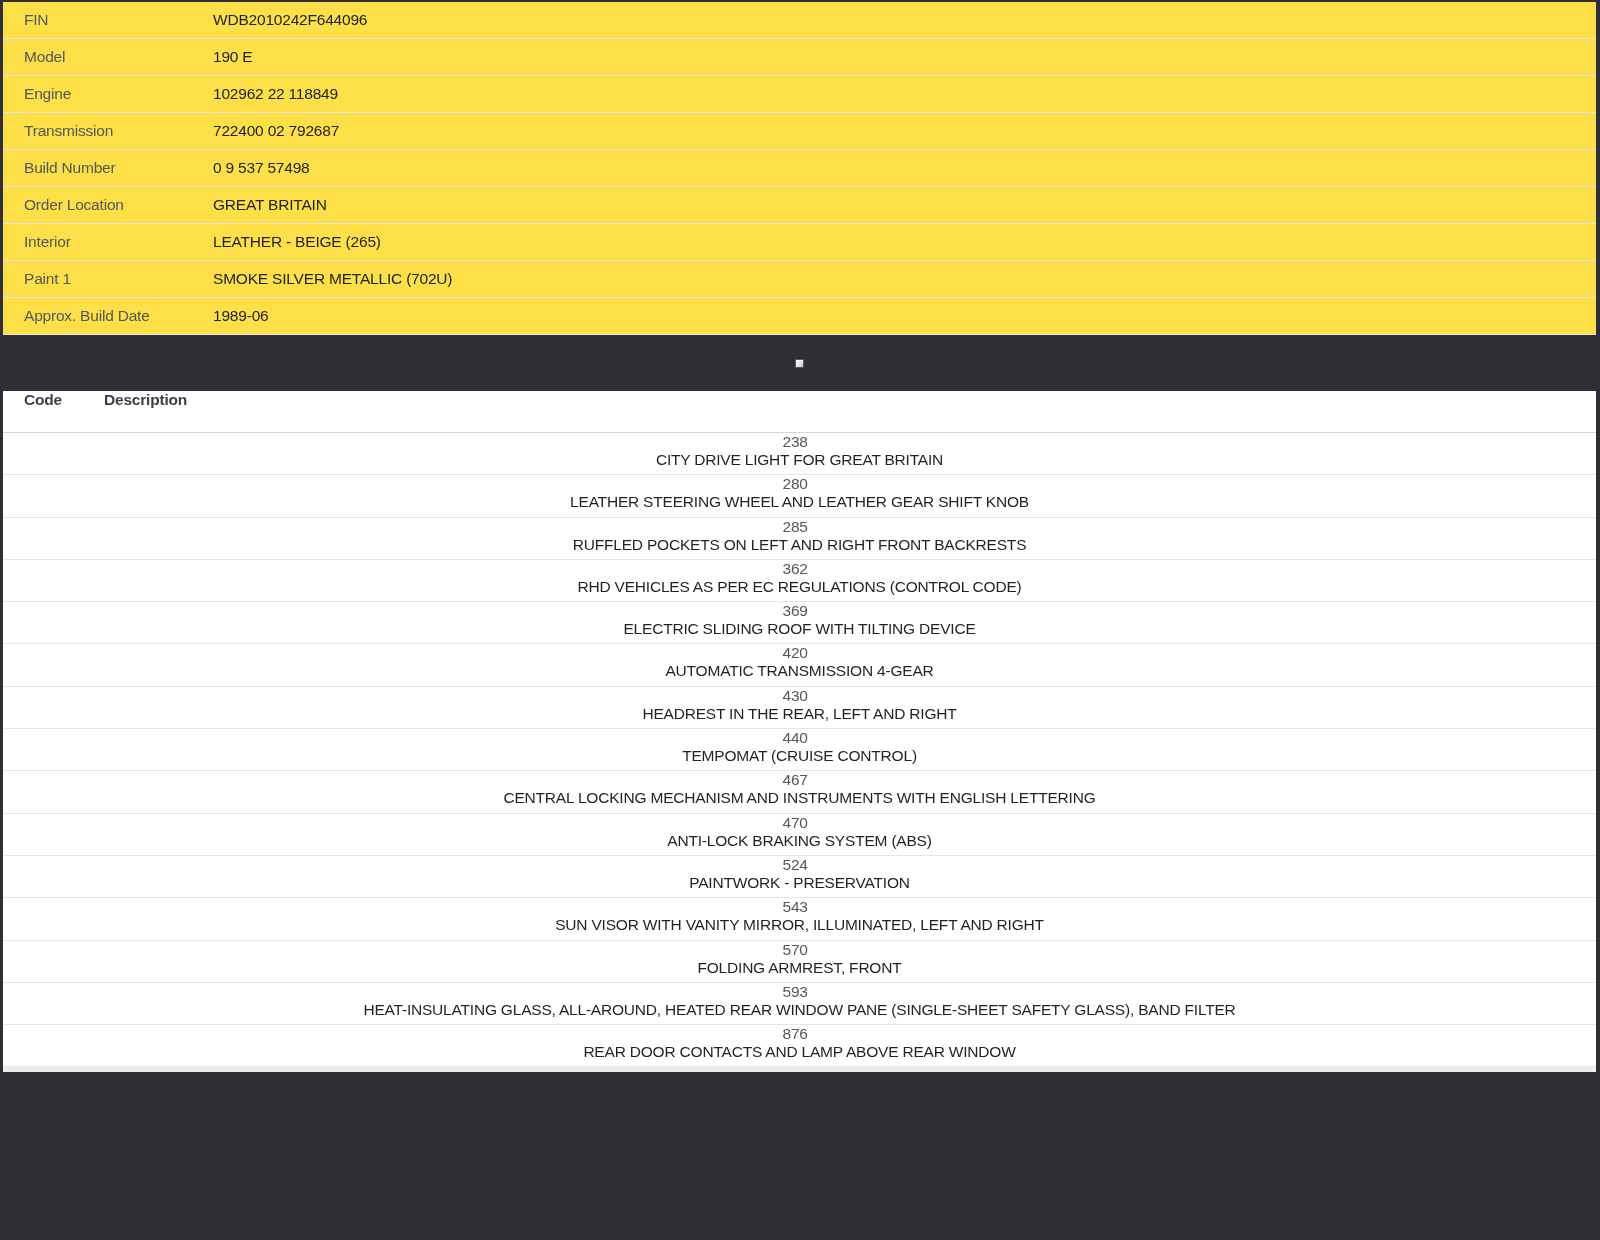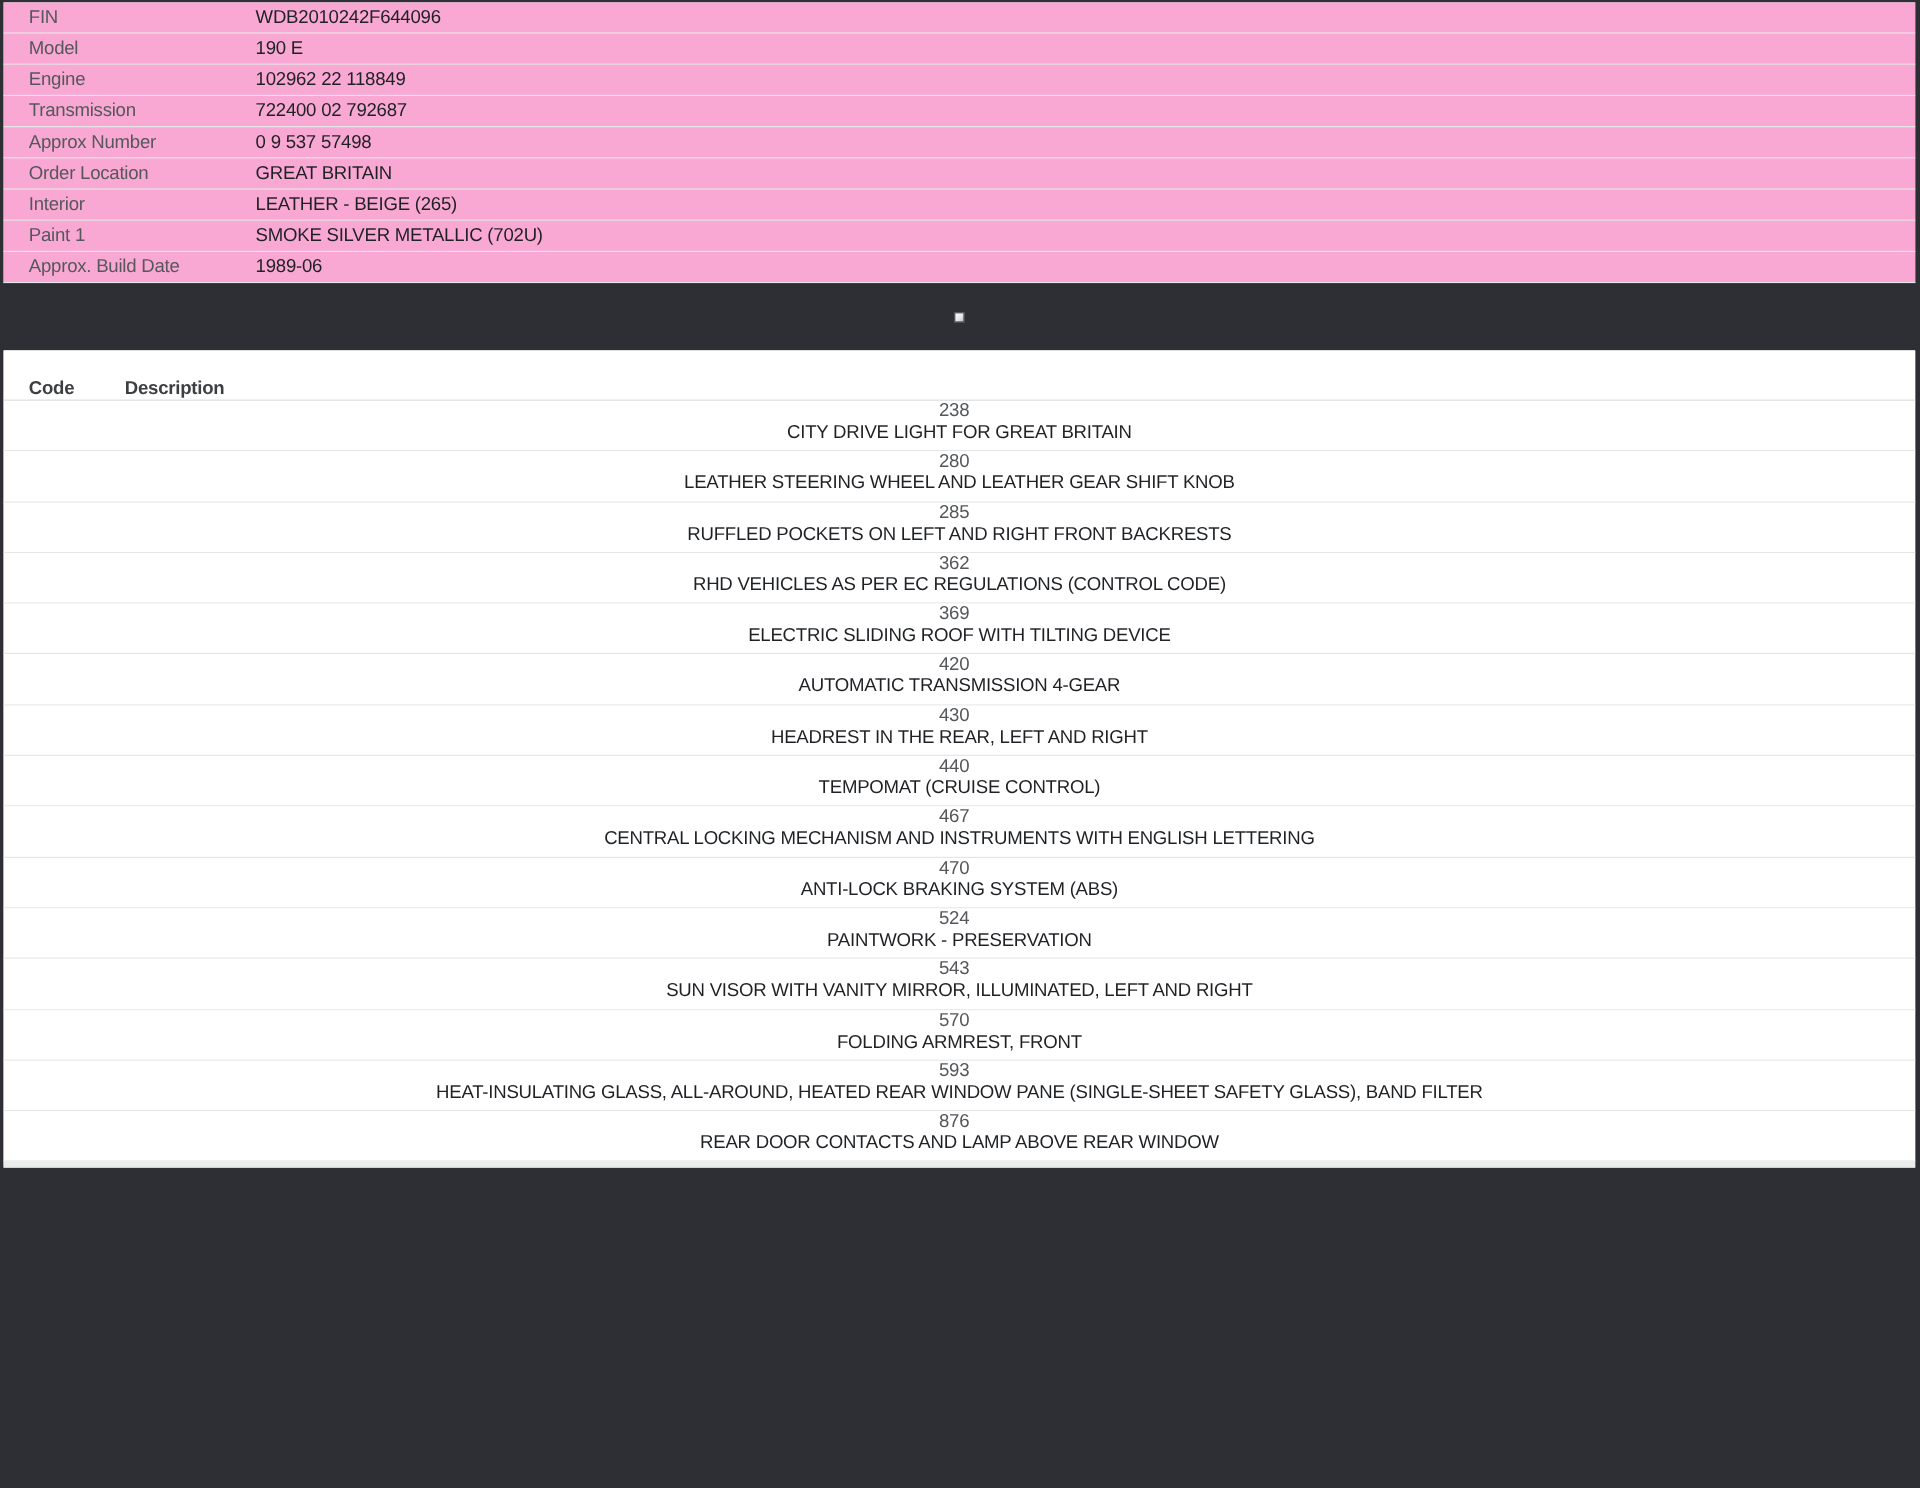--- a/index.html
+++ b/index.html
@@ -9,25 +9,25 @@
     overflow: hidden;
     font-family: "Liberation Sans", sans-serif;
     letter-spacing: -0.2px;
   }
   .page { padding: 2px 4px 0 3px; }
   .card { background: #ffffff; }
 
   
   .info-row {
     box-sizing: border-box;
-    height: 26px;
+    height: 37px;
     display: flex;
     align-items: center;
     border-bottom: 1px solid #e5e6e7;
-    background: #f9a8d4;
+    background: #fde047;
   }
   .info-label {
     box-sizing: border-box;
     width: 184px;
     padding-left: 21px;
     font-size: 15.5px;
     color: #55575b;
     flex: 0 0 auto;
     white-space: nowrap;
   }
@@ -50,21 +50,21 @@
     width: 7px; height: 7px;
     background: linear-gradient(135deg, #fdfdfd 0%, #e6e7e9 55%, #b9bcc0 100%);
     outline: 1px solid #55575c;
   }
 
   
   .opt-header {
     box-sizing: border-box;
     height: 42px;
     display: flex;
-    align-items: flex-end;
+    align-items: flex-start;
     border-bottom: 1px solid #d6d7d9;
     background: #ffffff;
     font-weight: 700;
     color: #3d3f43;
     font-size: 15.5px;
   }
   .opt-row {
     box-sizing: border-box;
     height: 42.3px;
     display: flex;
@@ -102,21 +102,21 @@
     </div>
     <div class="info-row">
       <span class="info-label">Engine</span>
       <span class="info-value">102962 22 118849</span>
     </div>
     <div class="info-row">
       <span class="info-label">Transmission</span>
       <span class="info-value">722400 02 792687</span>
     </div>
     <div class="info-row">
-      <span class="info-label">Approx Number</span>
+      <span class="info-label">Build Number</span>
       <span class="info-value">0 9 537 57498</span>
     </div>
     <div class="info-row">
       <span class="info-label">Order Location</span>
       <span class="info-value">GREAT BRITAIN</span>
     </div>
     <div class="info-row">
       <span class="info-label">Interior</span>
       <span class="info-value">LEATHER - BEIGE (265)</span>
     </div>

